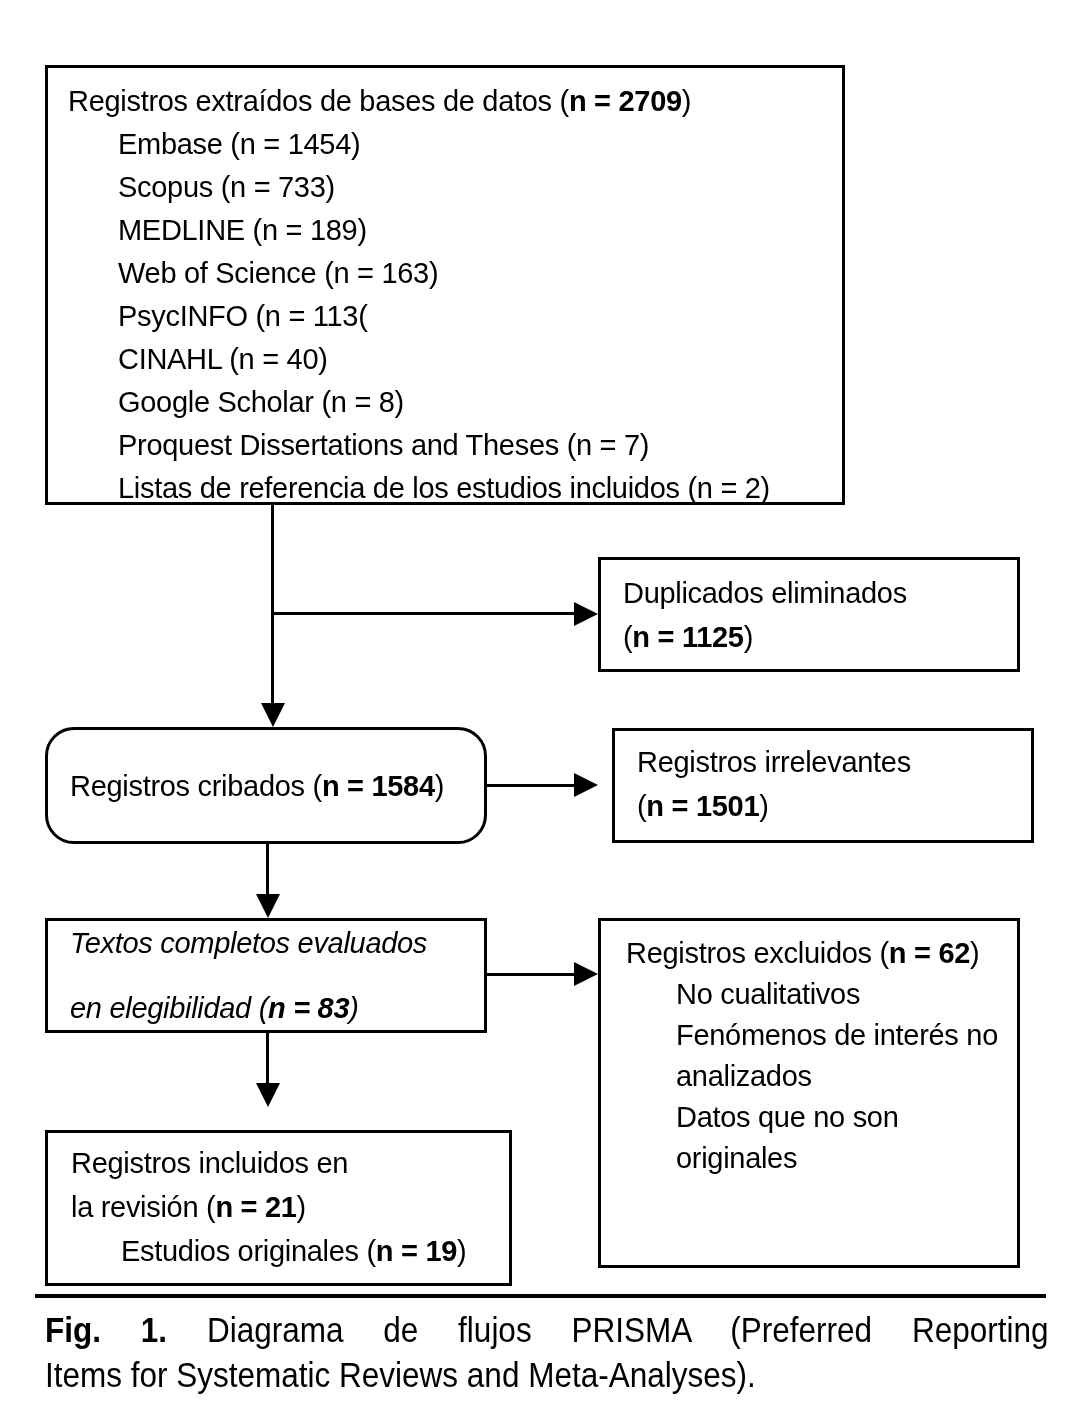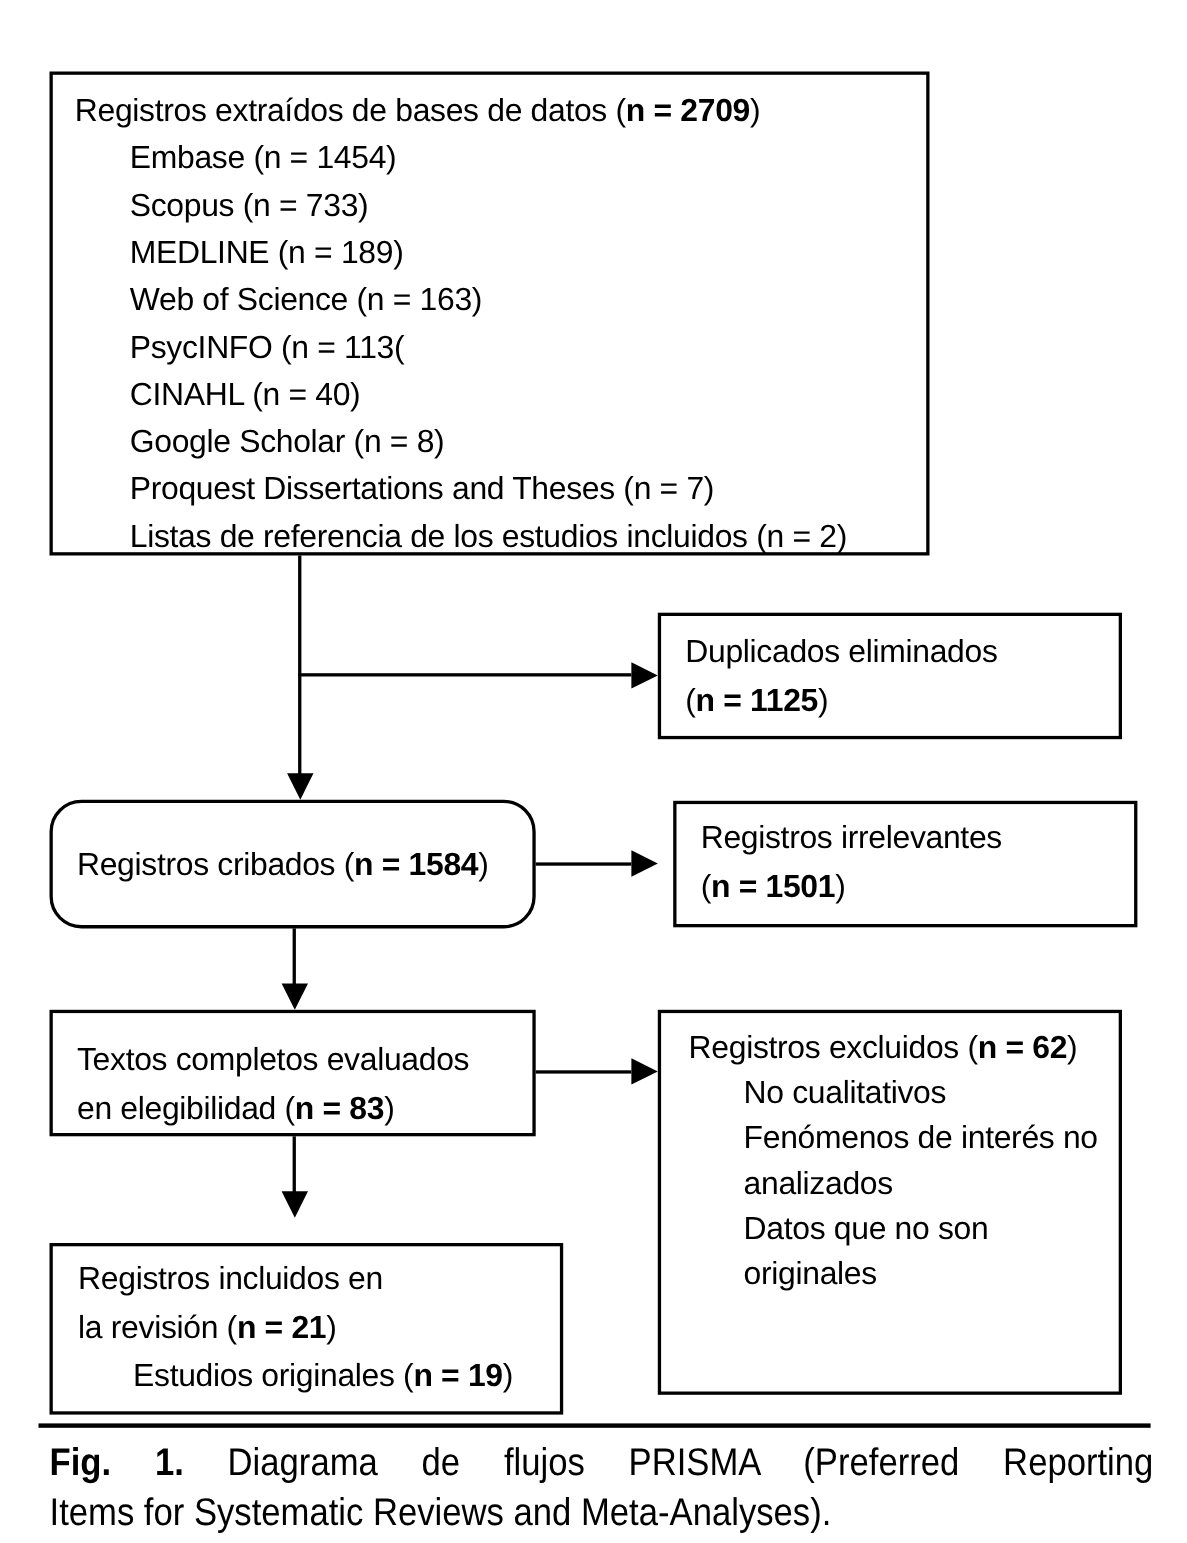--- a/index.html
+++ b/index.html
@@ -50,21 +50,21 @@
     left: 598px; top: 728px; width: 422px; height: 115px;
     padding: 0 10px 12px 22px;
     line-height: 44px;
     display: flex; flex-direction: column; justify-content: flex-end; margin-left: 14px;
   }
   
   .box-fulltext {
     left: 45px; top: 918px; width: 442px; height: 115px;
     padding: 0 6px 0 22px;
     line-height: 44px;
-    display: flex; flex-direction: column; justify-content: flex-end;
+    display: flex; flex-direction: column; justify-content: space-between; font-style: italic;
   }
   
   .box-excluded {
     left: 598px; top: 918px; width: 422px; height: 350px;
     padding: 12px 14px 0 25px;
     line-height: 41px;
   }
   
   .box-included {
     left: 45px; top: 1107px; width: 467px; height: 156px;

